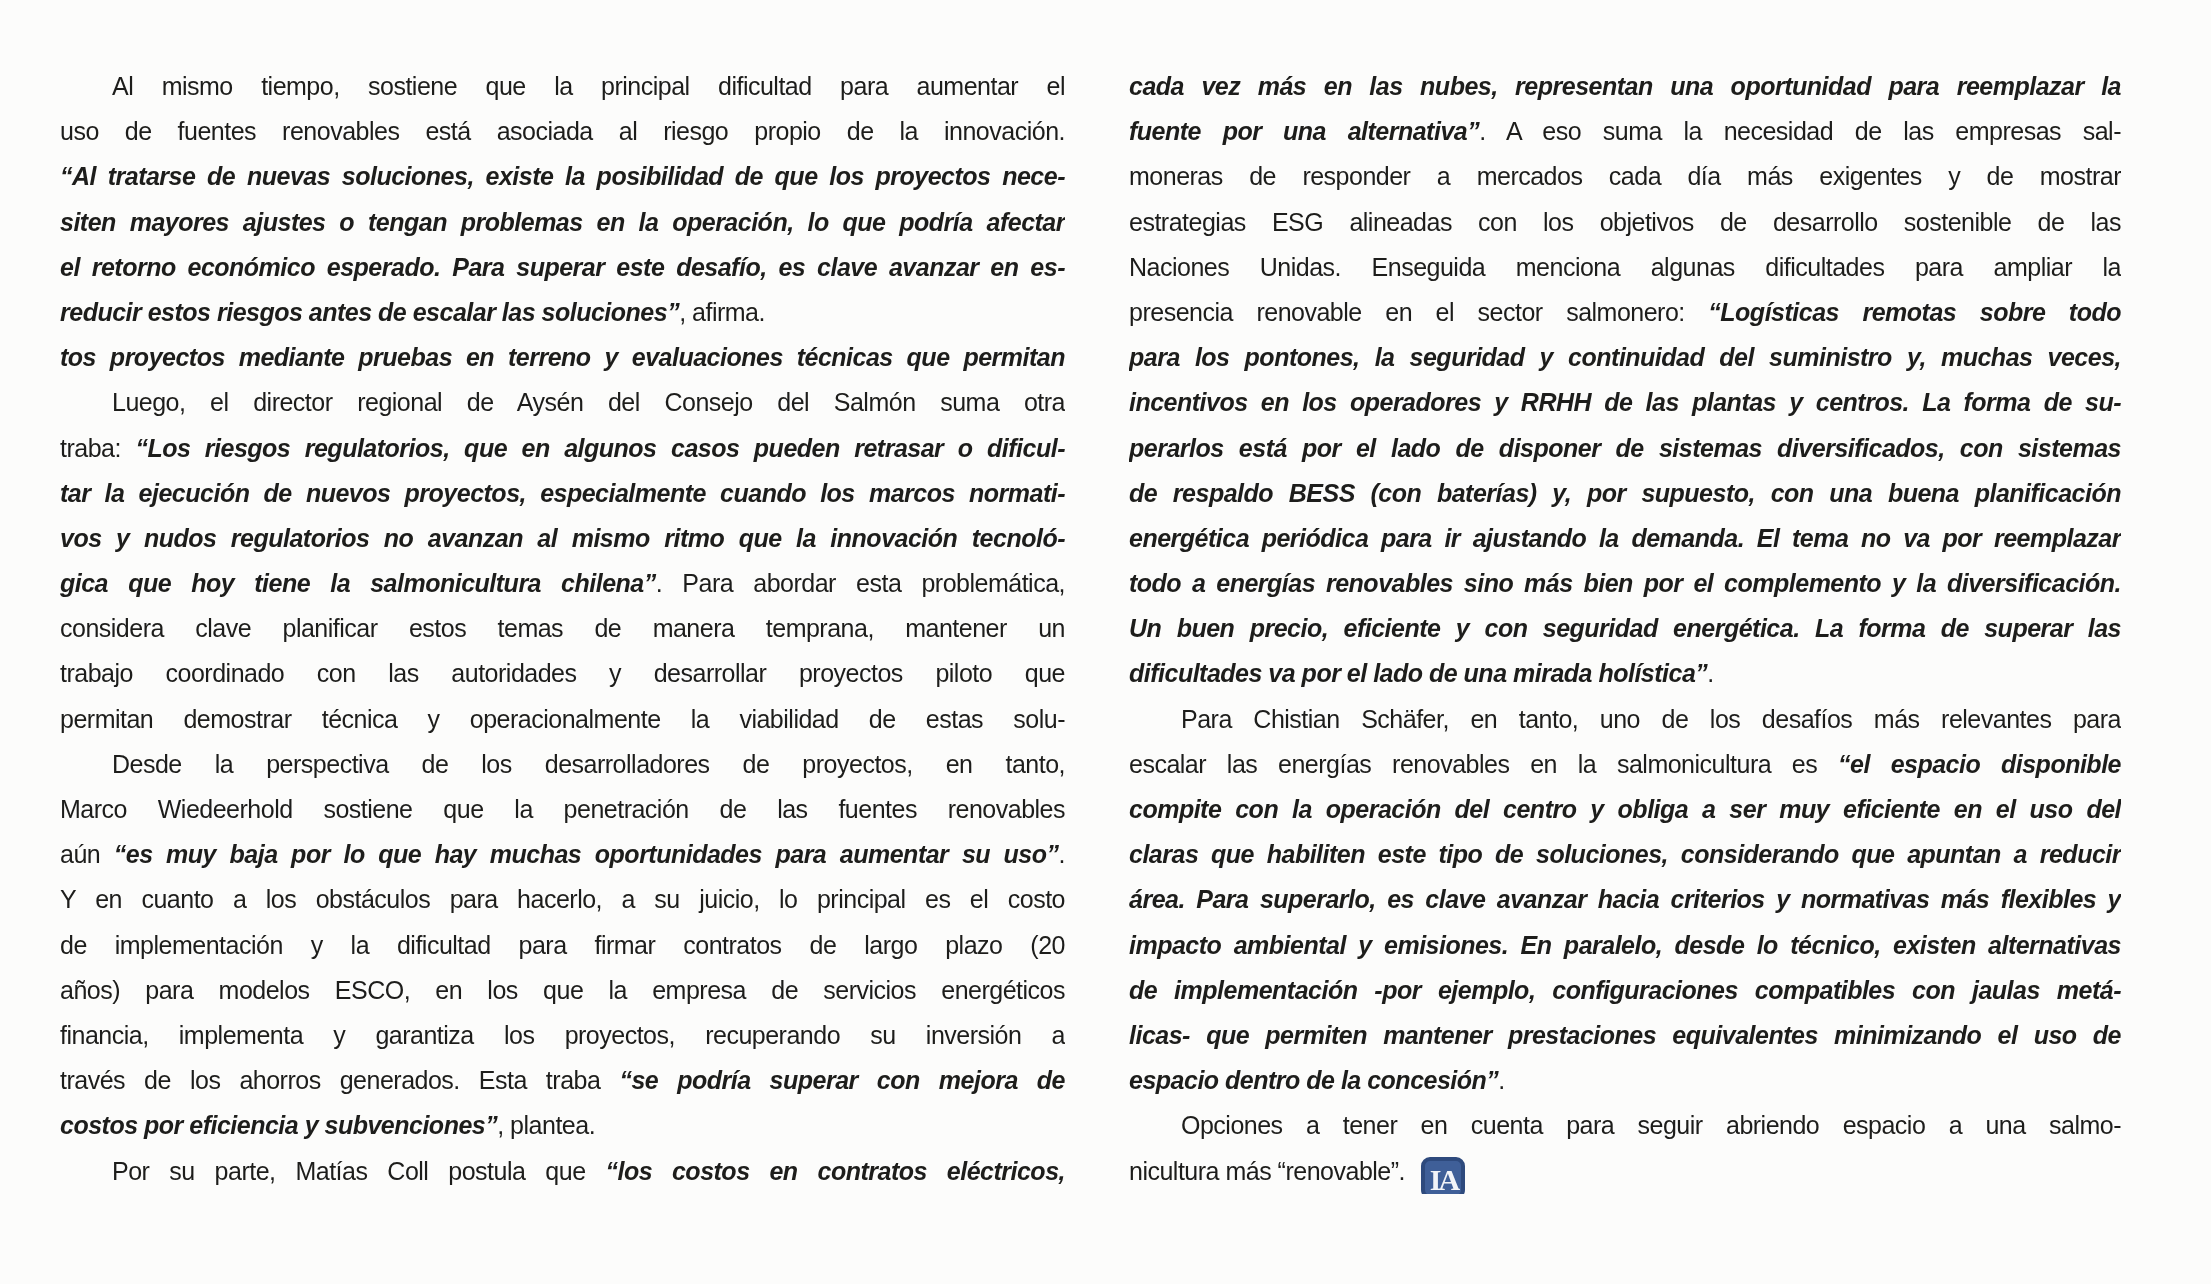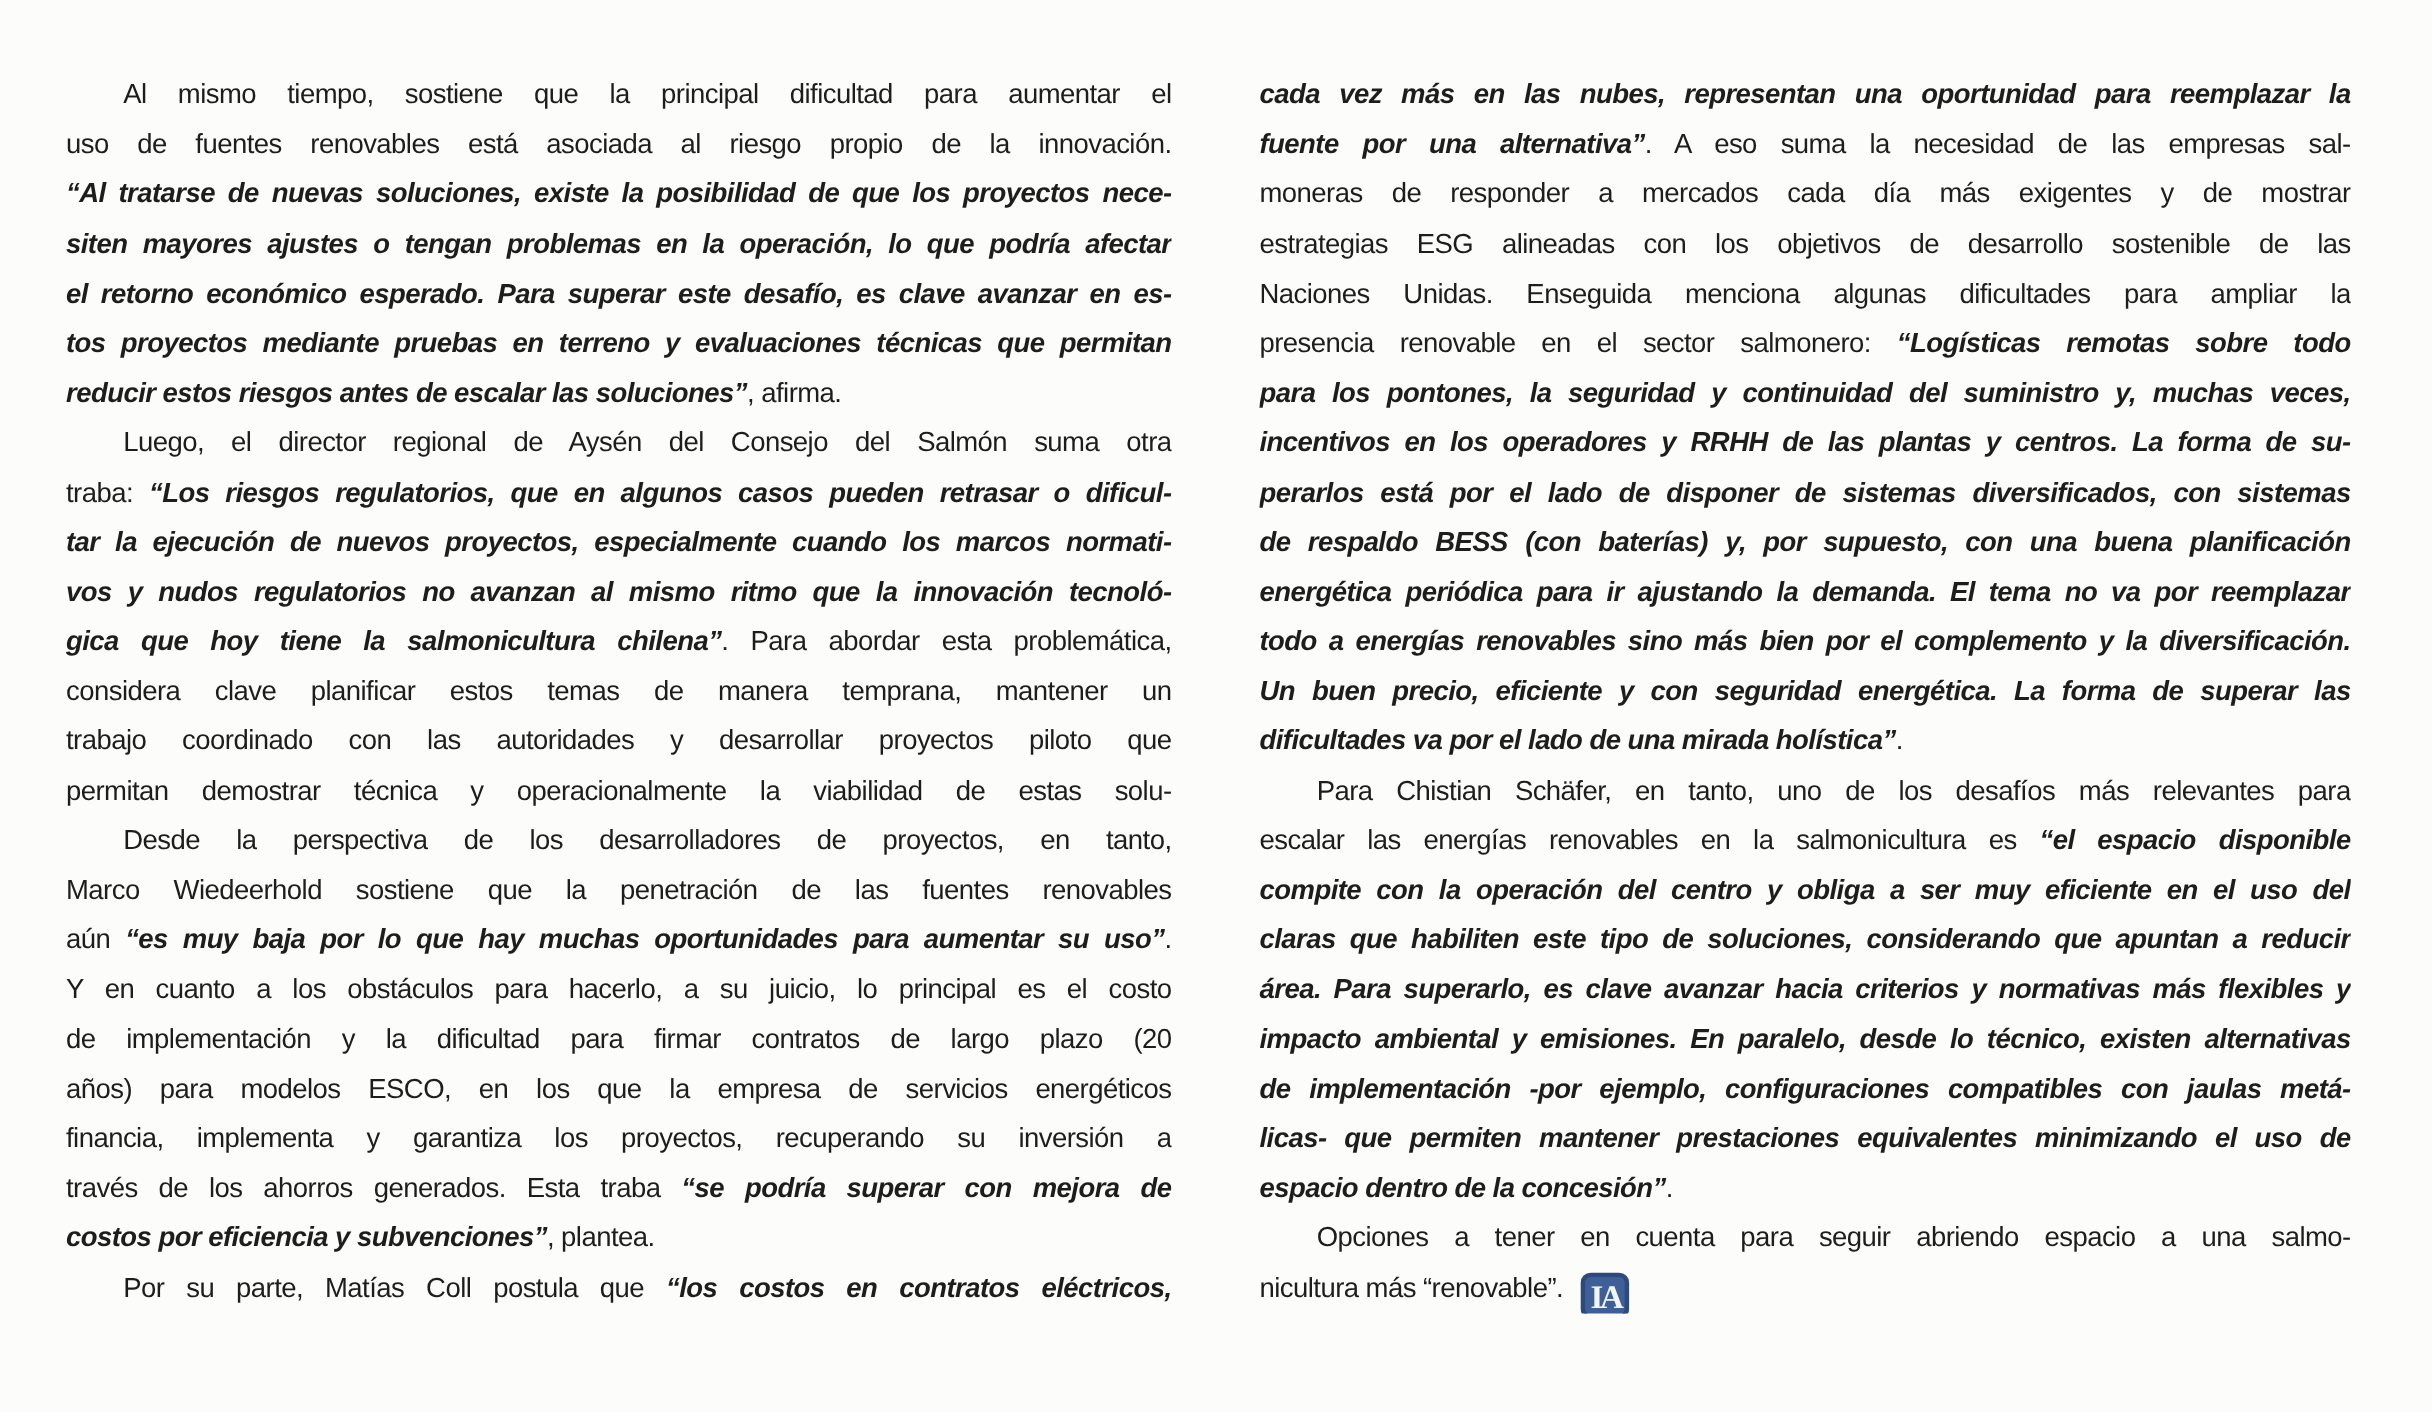--- a/index.html
+++ b/index.html
@@ -13,21 +13,21 @@
   body {
     font-family: "Liberation Sans", sans-serif;
     color: #1d1d1b;
   }
   .page {
     box-sizing: border-box;
     width: 2211px;
     height: 1284px;
     padding: 64px 0 0 60px;
     display: flex;
-    gap: 80px;
+    gap: 64px;
   }
   .col {
     width: 1005px;
     font-size: 25px;
     line-height: 45.2px;
     letter-spacing: -0.5px;
   }
   .col-right {
     width: 992px;
   }
@@ -70,22 +70,22 @@
 </head>
 <body style="background: rgb(252, 252, 251); color: rgb(29, 29, 27);">
 
 <div class="page">
   <div class="col">
       <div class="line indent"><span class="rm">Al mismo tiempo, sostiene que la principal dificultad para aumentar el</span></div>
       <div class="line"><span class="rm">uso de fuentes renovables está asociada al riesgo propio de la innovación.</span></div>
       <div class="line"><span class="it">“Al tratarse de nuevas soluciones, existe la posibilidad de que los proyectos nece-</span></div>
       <div class="line"><span class="it">siten mayores ajustes o tengan problemas en la operación, lo que podría afectar</span></div>
       <div class="line"><span class="it">el retorno económico esperado. Para superar este desafío, es clave avanzar en es-</span></div>
+      <div class="line last"><span class="it">reducir estos riesgos antes de escalar las soluciones”</span><span class="rm">, afirma.</span></div>
       <div class="line"><span class="it">tos proyectos mediante pruebas en terreno y evaluaciones técnicas que permitan</span></div>
-      <div class="line last"><span class="it">reducir estos riesgos antes de escalar las soluciones”</span><span class="rm">, afirma.</span></div>
       <div class="line indent"><span class="rm">Luego, el director regional de Aysén del Consejo del Salmón suma otra</span></div>
       <div class="line"><span class="rm">traba: </span><span class="it">“Los riesgos regulatorios, que en algunos casos pueden retrasar o dificul-</span></div>
       <div class="line"><span class="it">tar la ejecución de nuevos proyectos, especialmente cuando los marcos normati-</span></div>
       <div class="line"><span class="it">vos y nudos regulatorios no avanzan al mismo ritmo que la innovación tecnoló-</span></div>
       <div class="line"><span class="it">gica que hoy tiene la salmonicultura chilena”</span><span class="rm">. Para abordar esta problemática,</span></div>
       <div class="line"><span class="rm">considera clave planificar estos temas de manera temprana, mantener un</span></div>
       <div class="line"><span class="rm">trabajo coordinado con las autoridades y desarrollar proyectos piloto que</span></div>
       <div class="line"><span class="rm">permitan demostrar técnica y operacionalmente la viabilidad de estas solu-</span></div>
       <div class="line indent"><span class="rm">Desde la perspectiva de los desarrolladores de proyectos, en tanto,</span></div>
       <div class="line"><span class="rm">Marco Wiedeerhold sostiene que la penetración de las fuentes renovables</span></div>

